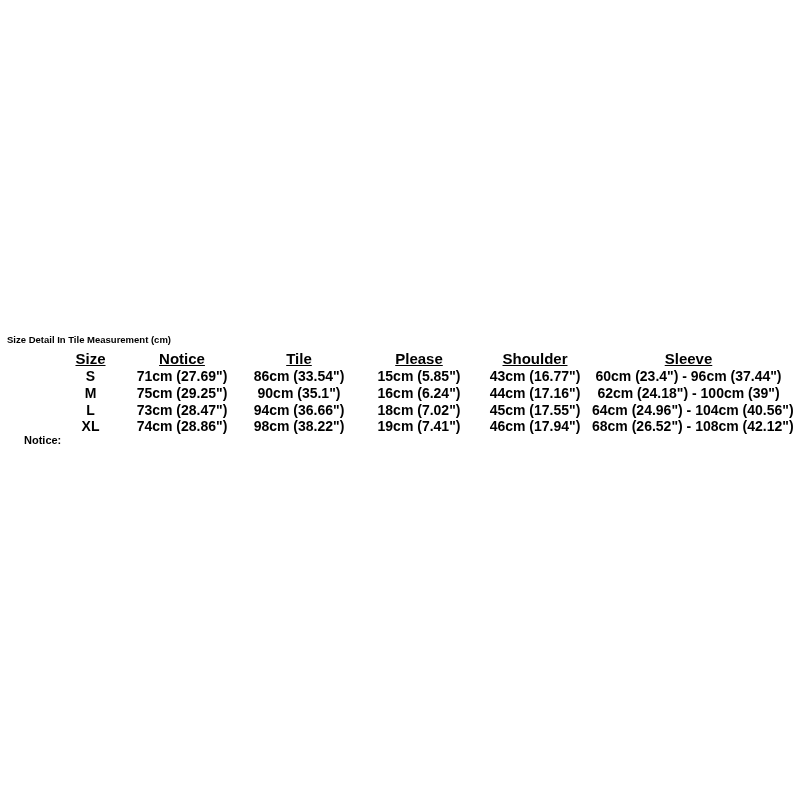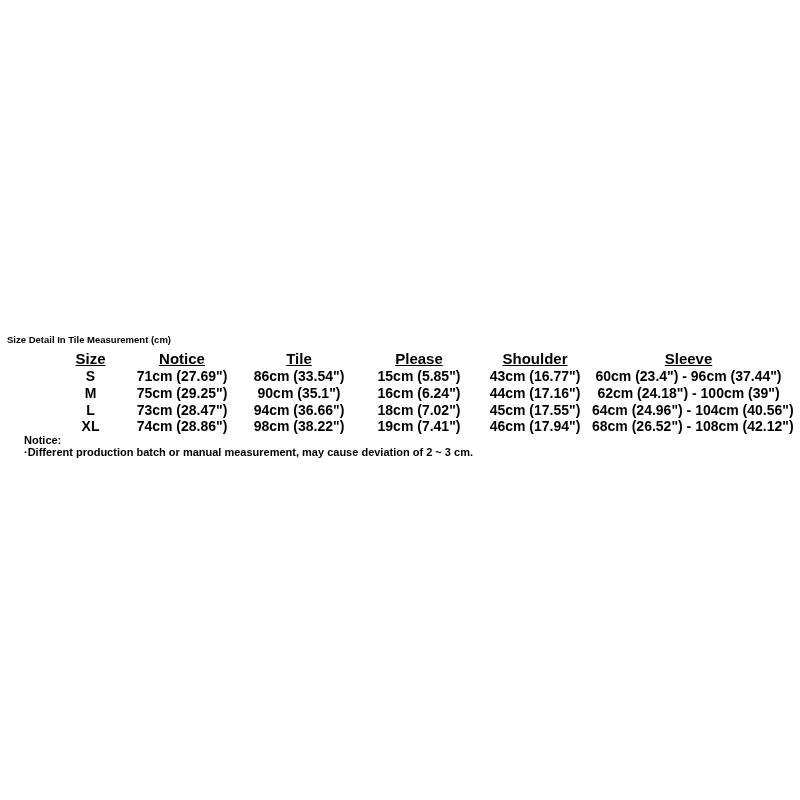--- a/index.html
+++ b/index.html
@@ -122,16 +122,15 @@
         <td>98cm (38.22")</td>
         <td>19cm (7.41")</td>
         <td>46cm (17.94")</td>
         <td>68cm (26.52") - 108cm (42.12")</td>
       </tr>
     </tbody>
   </table>
 
   <div class="notice">
     <div>Notice:</div>
-    <div>·Different production batch or manual measurement, may cause deviation of 2 ~ 3 cm.</div>
   </div>
 
 </div>
 
 </body></html>

